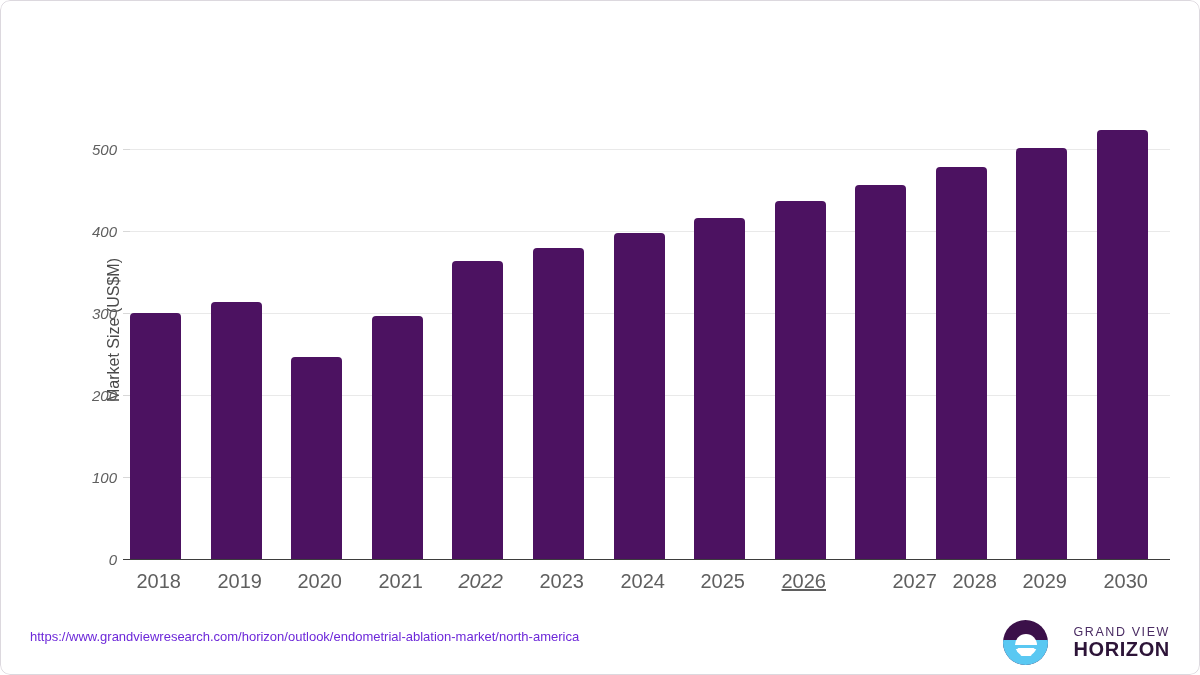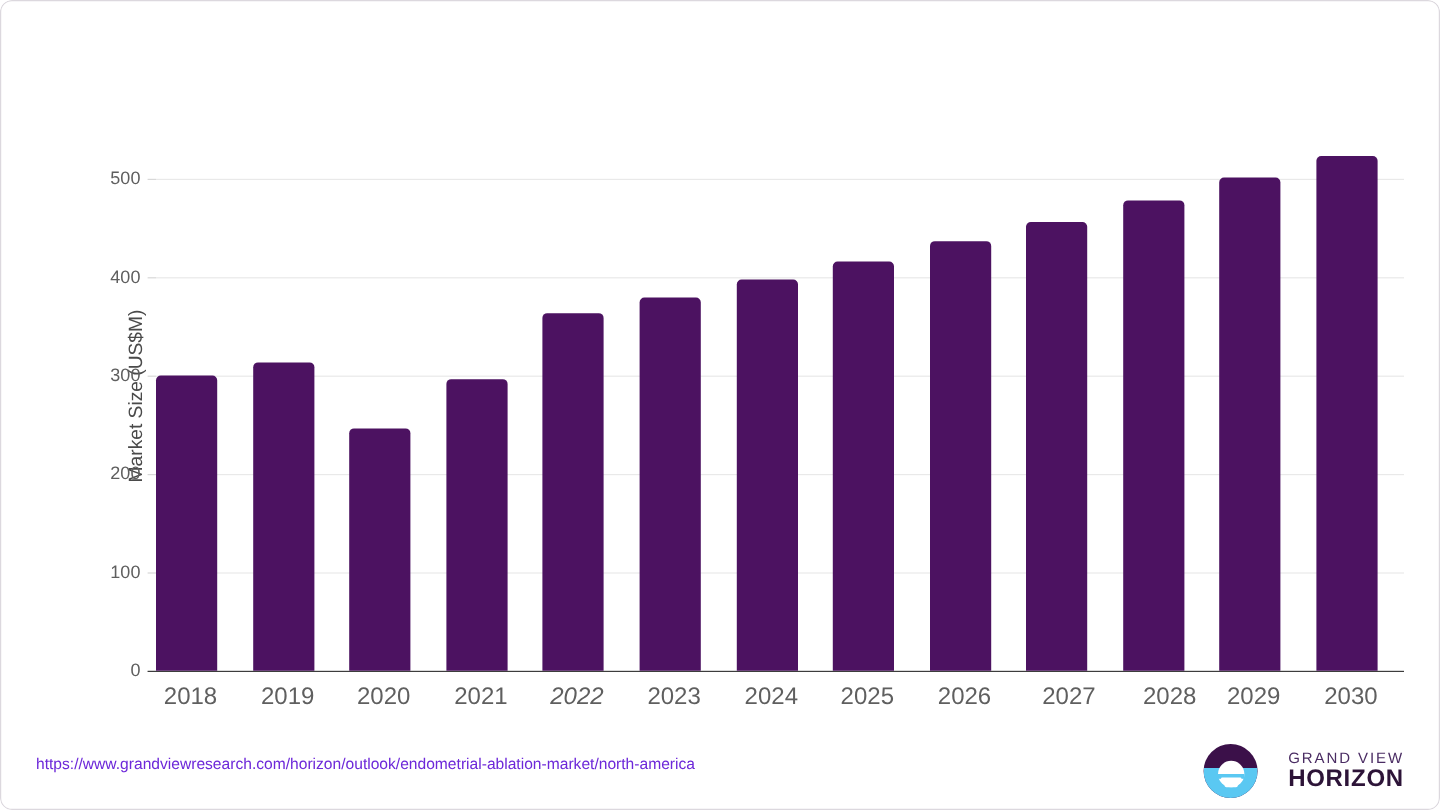--- a/index.html
+++ b/index.html
@@ -61,20 +61,21 @@
     left:-7px;width:7px;height:1px;
     background:#d8d8d8;
   }
   .ytick-label{
     position:absolute;
     right:1053px;       
     transform:translateY(-50%);
     font-size:15px;
     color:#5f5f5f;
     white-space:nowrap;
+    font-style:italic;
   }
   #ylabel{
     position:absolute;
     left:-88px;
     top:50%;
     transform:translateY(-50%) rotate(-90deg);
     transform-origin:center center;
     font-size:16px;
     color:#4a4a4a;
     white-space:nowrap;
@@ -208,22 +209,22 @@
       </div>
     <div id="xticks">
         <div class="xtick-label" style="left: 0px;">2018</div>
         <div class="xtick-label" style="left: 81px;">2019</div>
         <div class="xtick-label" style="left: 161px;">2020</div>
         <div class="xtick-label" style="left: 242px;">2021</div>
         <div class="xtick-label" style="left: 322px; font-style: italic;">2022</div>
         <div class="xtick-label" style="left: 403px;">2023</div>
         <div class="xtick-label" style="left: 484px;">2024</div>
         <div class="xtick-label" style="left: 564px;">2025</div>
-        <div class="xtick-label" style="left: 645px;">2026</div>
-        <div class="xtick-label" style="left: 732px;">2027</div>
+        <div class="xtick-label" style="left: 645px; text-decoration: underline;">2026</div>
+        <div class="xtick-label" style="left: 756px;">2027</div>
         <div class="xtick-label" style="left: 816px;">2028</div>
         <div class="xtick-label" style="left: 886px;">2029</div>
         <div class="xtick-label" style="left: 967px;">2030</div>
       </div>
   </div>
 
   <div id="source-url">https://www.grandviewresearch.com/horizon/outlook/endometrial-ablation-market/north-america</div>
 
   <div id="logo">
     <div id="logo-mark">

